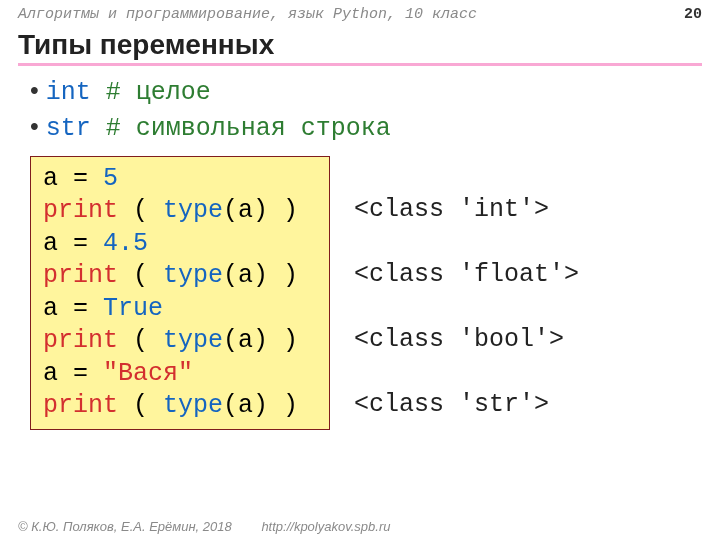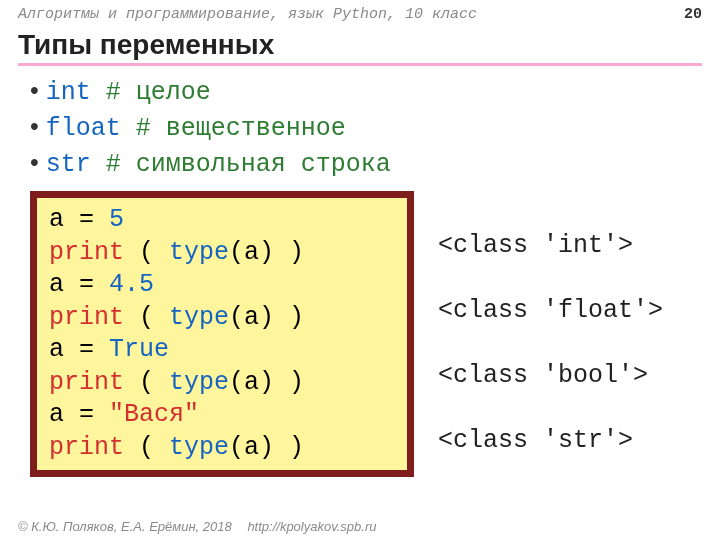--- a/index.html
+++ b/index.html
@@ -58,61 +58,60 @@
   .fn   { color: #d32f2f; }
   .num  { color: #1565c0; }
   .str  { color: #d32f2f; }
   .code-area {
     display: flex;
     gap: 24px;
     align-items: stretch;
   }
   .code-box {
     background: #fff59d;
-    border: 7px solid #7f1d1d;
+    border: 1px solid #7f1d1d;
     padding: 6px 6px 6px 12px;
     font-family: "Courier New", monospace;
     font-size: 25px;
     line-height: 1.3;
     white-space: pre;
-    width: 384px;
+    width: 300px;
     box-sizing: border-box;
   }
   .output {
     font-family: "Courier New", monospace;
     font-size: 25px;
     line-height: 1.3;
     white-space: pre;
     padding-top: 6px;
     color: #222;
   }
   .footer {
     position: absolute;
     bottom: 6px;
     left: 18px;
     font-size: 13px;
     color: #8a8a8a;
   }
   .footer .copy { font-style: italic; }
-  .footer .url  { font-style: italic; margin-left: 12px; }
+  .footer .url  { font-style: italic; margin-left: 26px; }
 </style>
 </head>
 <body>
 
 <div class="header-bar">
   <span>Алгоритмы и программирование, язык Python, 10 класс</span>
   <span class="page-num">20</span>
 </div>
 
 <div class="title">Типы переменных</div>
 
 <div class="content">
   <ul class="bullet-list">
     <li><span class="kw">int</span><span>    </span><span class="cm"># целое</span></li>
-    <li><span class="kw">float</span><span>  </span><span class="cm"># вещественное</span></li>
     <li><span class="kw">str</span><span>  </span><span class="cm"># символьная строка</span></li>
   </ul>
 
   <div class="code-area">
     <div class="code-box"><span>a = </span><span class="num">5</span>
 <span class="fn">print</span><span> ( </span><span class="kw">type</span><span>(a) )</span>
 <span>a = </span><span class="num">4.5</span>
 <span class="fn">print</span><span> ( </span><span class="kw">type</span><span>(a) )</span>
 <span>a = </span><span class="kw">True</span>
 <span class="fn">print</span><span> ( </span><span class="kw">type</span><span>(a) )</span>

